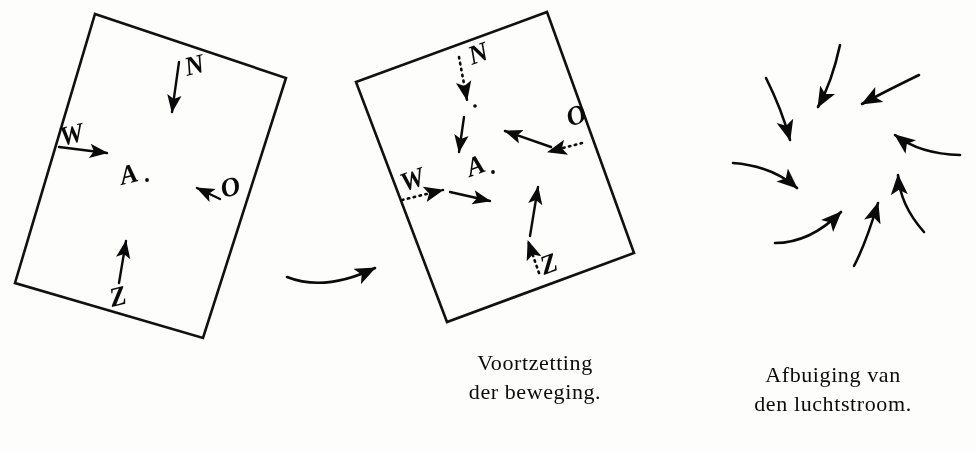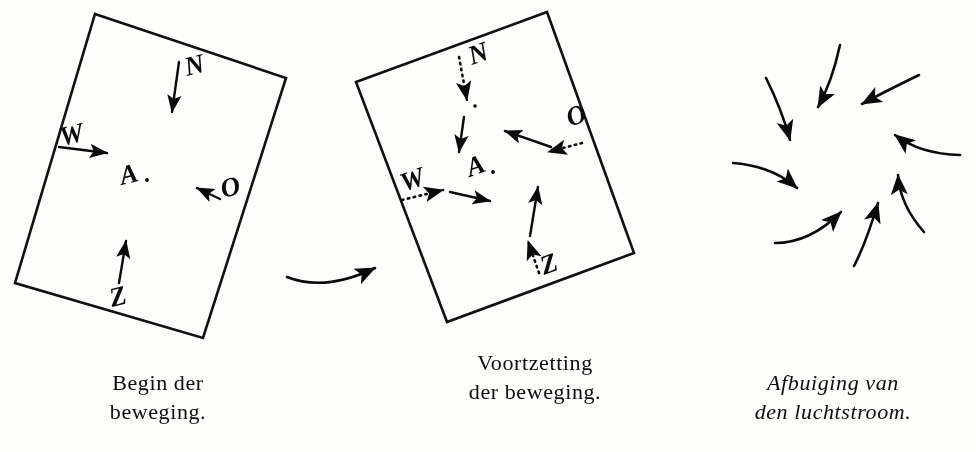--- a/index.html
+++ b/index.html
@@ -28,21 +28,21 @@
     text-align: center;
     color: #0b0b0b;
     font-family: "Liberation Serif", serif;
     font-size: 22px;
     line-height: 1.32;
     letter-spacing: 0.6px;
     white-space: pre-line;
   }
   #caption-1 { left: 8px;   top: 368px; width: 300px; }
   #caption-2 { left: 390px; top: 348px; width: 290px; }
-  #caption-3 { left: 690px; top: 368px; width: 286px; font-style: italic; }
+  #caption-3 { left: 690px; top: 360px; width: 286px; }
 
   .glyph {
     font-family: "Liberation Serif", serif;
     font-style: italic;
     font-weight: 700;
     font-size: 27px;
     fill: #0a0a0a;
   }
   .frame {
     fill: none;
@@ -170,22 +170,20 @@
       <path class="arrow-flow" marker-end="url(#ah2)" d="M960,155 Q920,154 895,135"></path>
       <path class="arrow-flow" marker-end="url(#ah2)" d="M924,232 Q900,205 898,175"></path>
       <path class="arrow-flow" marker-end="url(#ah2)" d="M854,266 Q866,243 878,203"></path>
       <path class="arrow-flow" marker-end="url(#ah2)" d="M775,243 Q810,243 841,212"></path>
       <path class="arrow-flow" marker-end="url(#ah2)" d="M733,163 Q772,166 797,188"></path>
       <path class="arrow-flow" marker-end="url(#ah2)" d="M766,78 Q782,110 790,140"></path>
     </g>
 
   </svg>
 
-  <div class="panel-caption" id="caption-1">Begin der
-beweging.</div>
 
   <div class="panel-caption" id="caption-2">Voortzetting
 der beweging.</div>
 
   <div class="panel-caption" id="caption-3">Afbuiging van
 den luchtstroom.</div>
 
 </div>
 
 </body></html>

